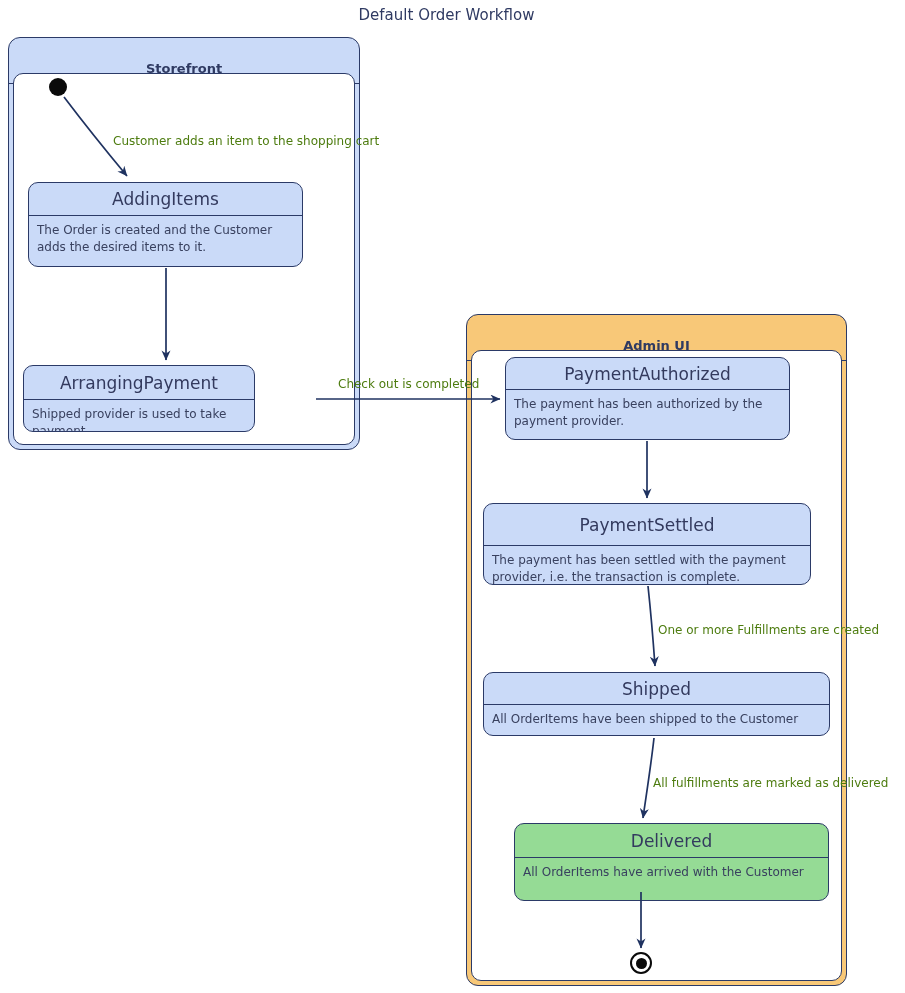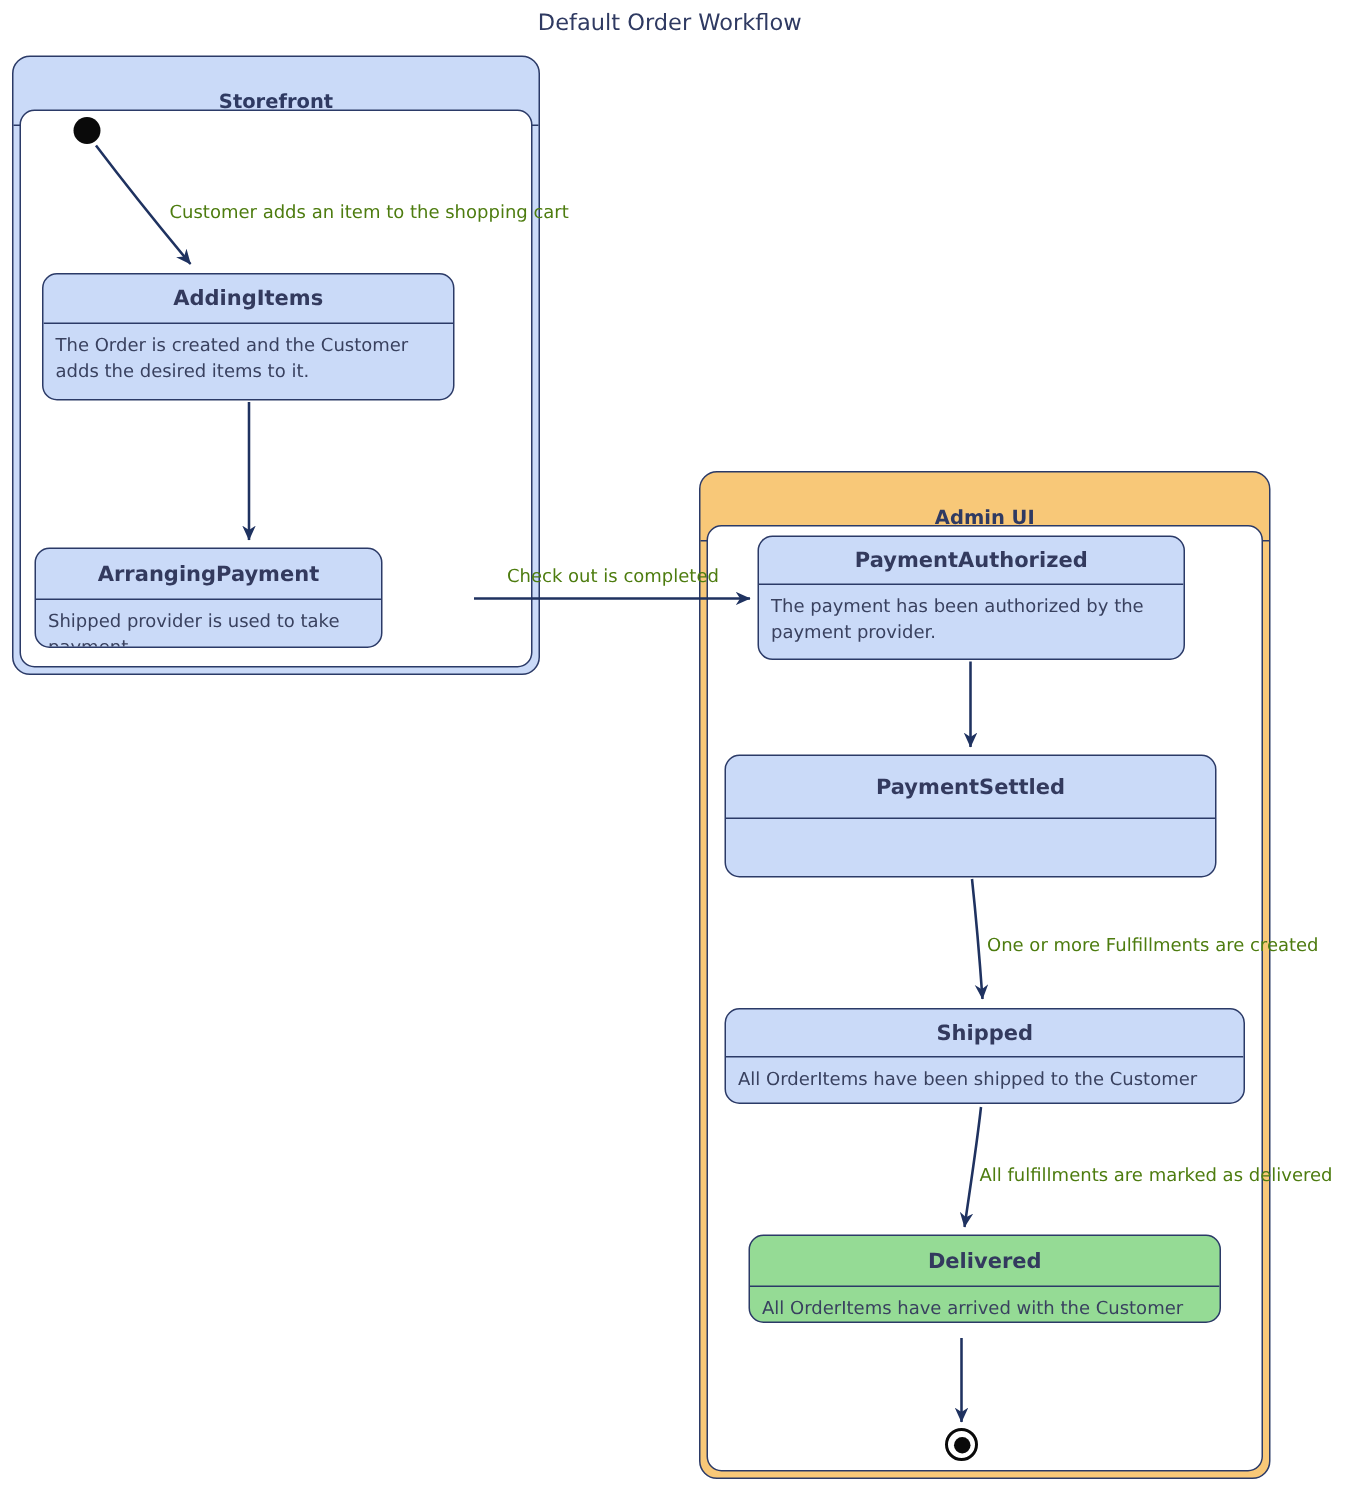--- a/index.html
+++ b/index.html
@@ -23,21 +23,21 @@
   .container-body{
     position:absolute;left:4px;right:4px;bottom:4px;
     background:#ffffff;border:1px solid #2b3a67;border-radius:10px;
   }
   .state{
     position:absolute;border:1.5px solid #2b3a67;border-radius:10px;
     background:#cadaf8;color:#2f3a62;z-index:3;box-sizing:border-box;overflow:hidden;
   }
   .state-header{
     display:flex;align-items:center;justify-content:center;
-    font-weight:bold;font-size:14px;color:#333a5e;
+    font-weight:normal;font-size:17px;color:#333a5e;
     border-bottom:1px solid #2b3a67;box-sizing:border-box;
   }
   .state-body{
     padding:6px 24px 0 8px;font-size:12px;line-height:17px;color:#39415f;
   }
   .state-green{background:#95db95;}
   .t-label{
     position:absolute;font-size:12px;color:#4d7c0f;white-space:nowrap;z-index:6;
   }
   .initial-node{
@@ -85,28 +85,29 @@
     <div class="state-body">Shipped provider is used to take payment</div>
   </div>
 
   <div class="state" style="left:505px;top:357px;width:285px;height:83px;">
     <div class="state-header" style="height:32px;">PaymentAuthorized</div>
     <div class="state-body">The payment has been authorized by the payment provider.</div>
   </div>
 
   <div class="state" style="left:483px;top:503px;width:328px;height:82px;">
     <div class="state-header" style="height:42px;">PaymentSettled</div>
+    <div class="state-body">The payment has been settled with the payment provider, i.e. the transaction is complete.</div>
   </div>
 
   <div class="state" style="left:483px;top:672px;width:347px;height:64px;">
     <div class="state-header" style="height:32px;">Shipped</div>
     <div class="state-body">All OrderItems have been shipped to the Customer</div>
   </div>
 
-  <div class="state state-green" style="left:499px;top:823px;width:315px;height:59px;">
+  <div class="state state-green" style="left:514px;top:823px;width:315px;height:78px;">
     <div class="state-header" style="height:34px;">Delivered</div>
     <div class="state-body">All OrderItems have arrived with the Customer</div>
   </div>
 
   <div class="final-node" style="left:630px;top:952px;">
     <div class="final-node-dot"></div>
   </div>
 
   <svg class="edges" width="905" height="993">
     <defs>

